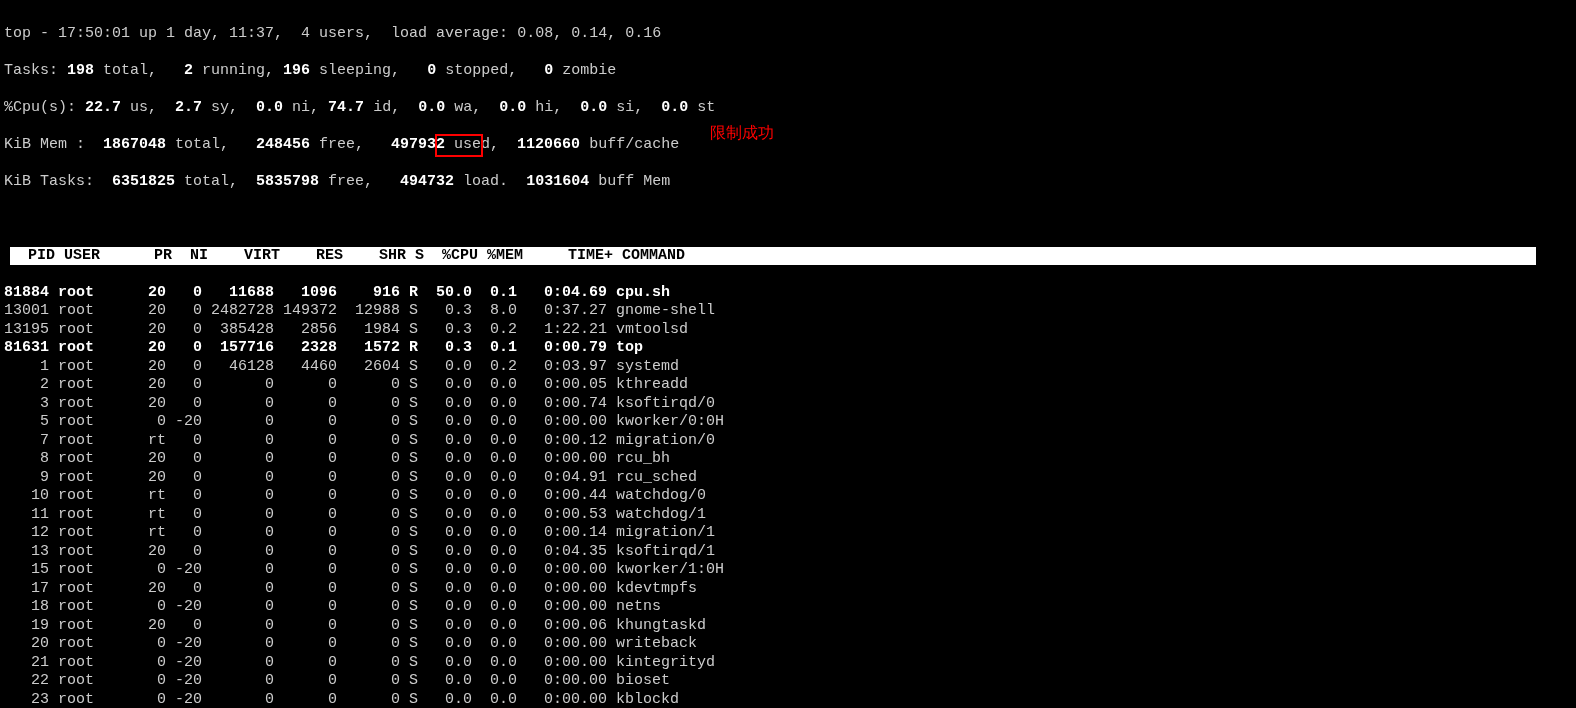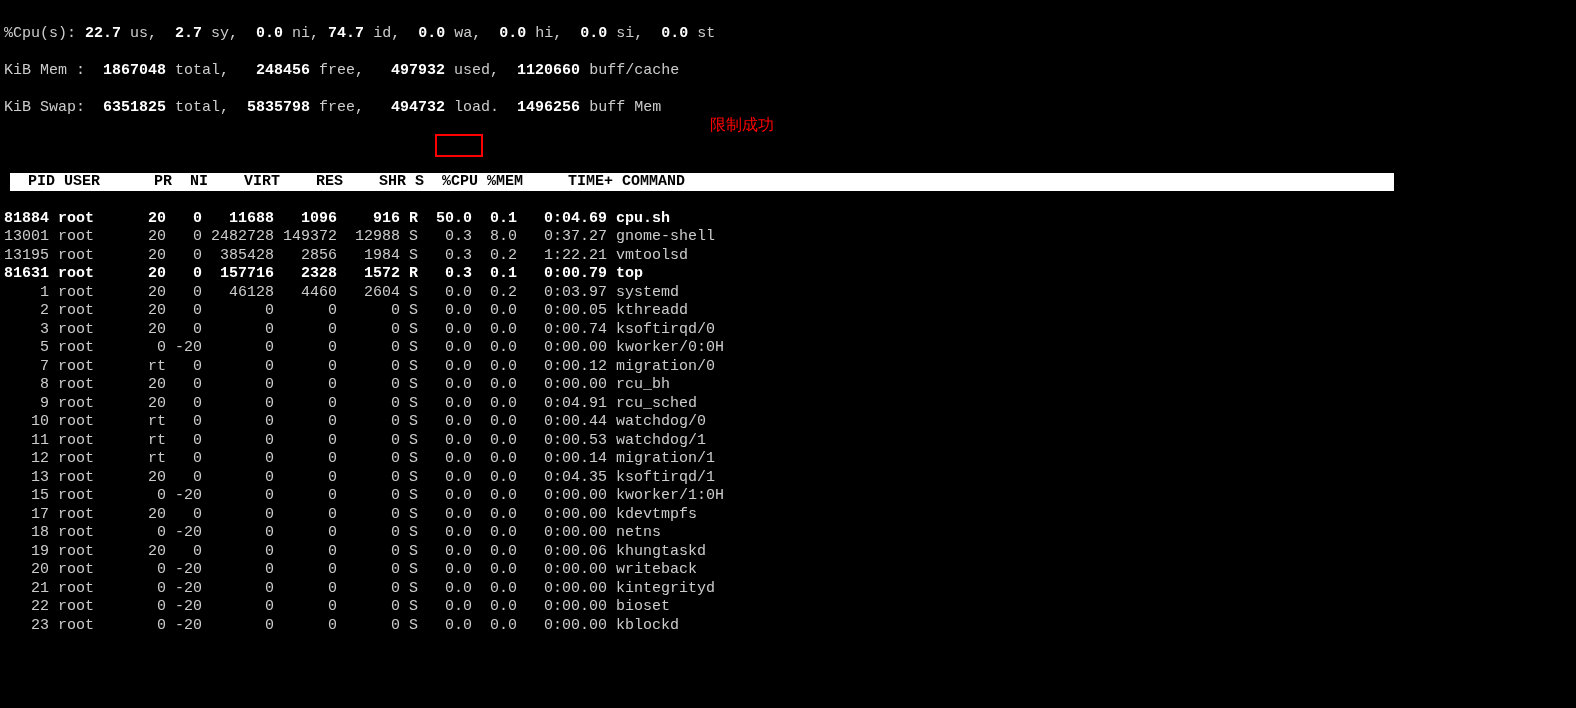--- a/index.html
+++ b/index.html
@@ -7,23 +7,25 @@
   .bold{font-weight:bold;color:#fff;}
   .hdr{display:inline-block;background:#fff;color:#000;font-weight:bold;height:18px;}
   .hdr-lead{display:inline-block;width:6px;background:#000;color:#000;}
   .annot{position:absolute;color:#f00;font-family:"Microsoft YaHei","SimSun",sans-serif;font-size:16px;}
   .cpu-box{position:absolute;border:2px solid #f00;pointer-events:none;}
 </style>
 </head>
 <body>
 
 <div class="term">
+<div><span>top - </span><span>17:50:01</span><span> up 1 day, 11:37,  </span><span>4</span><span> users,  load average: </span><span>0.08, 0.14, 0.16</span></div>
+<div><span>Tasks: </span><span class="bold">198</span><span> total,   </span><span class="bold">2</span><span> running, </span><span class="bold">196</span><span> sleeping,   </span><span class="bold">0</span><span> stopped,   </span><span class="bold">0</span><span> zombie</span></div>
 <div><span>%Cpu(s): </span><span class="bold">22.7</span><span> us,  </span><span class="bold">2.7</span><span> sy,  </span><span class="bold">0.0</span><span> ni, </span><span class="bold">74.7</span><span> id,  </span><span class="bold">0.0</span><span> wa,  </span><span class="bold">0.0</span><span> hi,  </span><span class="bold">0.0</span><span> si,  </span><span class="bold">0.0</span><span> st</span></div>
 <div><span>KiB Mem : </span><span class="bold"> 1867048</span><span> total,   </span><span class="bold">248456</span><span> free,   </span><span class="bold">497932</span><span> used,  </span><span class="bold">1120660</span><span> buff/cache</span></div>
-<div><span>KiB Swap: </span><span class="bold"> 6351825</span><span> total,  </span><span class="bold">5835798</span><span> free,   </span><span class="bold">494732</span><span> load.  </span><span class="bold">1496256</span><span> buff Mem</span></div>
+<div><span>KiB Tasks: </span><span class="bold"> 6351825</span><span> total,  </span><span class="bold">5835798</span><span> free,   </span><span class="bold">494732</span><span> load.  </span><span class="bold">1031604</span><span> buff Mem</span></div>
 <div>&nbsp;</div>
-<div><span class="hdr-lead"> </span><span class="hdr" style="width:1384px;">  PID USER      PR  NI    VIRT    RES    SHR S  %CPU %MEM     TIME+ COMMAND</span></div>
+<div><span class="hdr-lead"> </span><span class="hdr" style="width:1526px;">  PID USER      PR  NI    VIRT    RES    SHR S  %CPU %MEM     TIME+ COMMAND</span></div>
 <div id="proc-list"><div class="bold">81884 root      20   0   11688   1096    916 R  50.0  0.1   0:04.69 cpu.sh</div><div>13001 root      20   0 2482728 149372  12988 S   0.3  8.0   0:37.27 gnome-shell</div><div>13195 root      20   0  385428   2856   1984 S   0.3  0.2   1:22.21 vmtoolsd</div><div class="bold">81631 root      20   0  157716   2328   1572 R   0.3  0.1   0:00.79 top</div><div>    1 root      20   0   46128   4460   2604 S   0.0  0.2   0:03.97 systemd</div><div>    2 root      20   0       0      0      0 S   0.0  0.0   0:00.05 kthreadd</div><div>    3 root      20   0       0      0      0 S   0.0  0.0   0:00.74 ksoftirqd/0</div><div>    5 root       0 -20       0      0      0 S   0.0  0.0   0:00.00 kworker/0:0H</div><div>    7 root      rt   0       0      0      0 S   0.0  0.0   0:00.12 migration/0</div><div>    8 root      20   0       0      0      0 S   0.0  0.0   0:00.00 rcu_bh</div><div>    9 root      20   0       0      0      0 S   0.0  0.0   0:04.91 rcu_sched</div><div>   10 root      rt   0       0      0      0 S   0.0  0.0   0:00.44 watchdog/0</div><div>   11 root      rt   0       0      0      0 S   0.0  0.0   0:00.53 watchdog/1</div><div>   12 root      rt   0       0      0      0 S   0.0  0.0   0:00.14 migration/1</div><div>   13 root      20   0       0      0      0 S   0.0  0.0   0:04.35 ksoftirqd/1</div><div>   15 root       0 -20       0      0      0 S   0.0  0.0   0:00.00 kworker/1:0H</div><div>   17 root      20   0       0      0      0 S   0.0  0.0   0:00.00 kdevtmpfs</div><div>   18 root       0 -20       0      0      0 S   0.0  0.0   0:00.00 netns</div><div>   19 root      20   0       0      0      0 S   0.0  0.0   0:00.06 khungtaskd</div><div>   20 root       0 -20       0      0      0 S   0.0  0.0   0:00.00 writeback</div><div>   21 root       0 -20       0      0      0 S   0.0  0.0   0:00.00 kintegrityd</div><div>   22 root       0 -20       0      0      0 S   0.0  0.0   0:00.00 bioset</div><div>   23 root       0 -20       0      0      0 S   0.0  0.0   0:00.00 kblockd</div></div>
 
 <div class="cpu-box" style="left:435px;top:134px;width:44px;height:19px;"></div>
-<div class="annot" style="left:710px;top:116px;">限制成功</div>
+<div class="annot" style="left:710px;top:124px;">限制成功</div>
 
 </div>
 
 </body></html>

